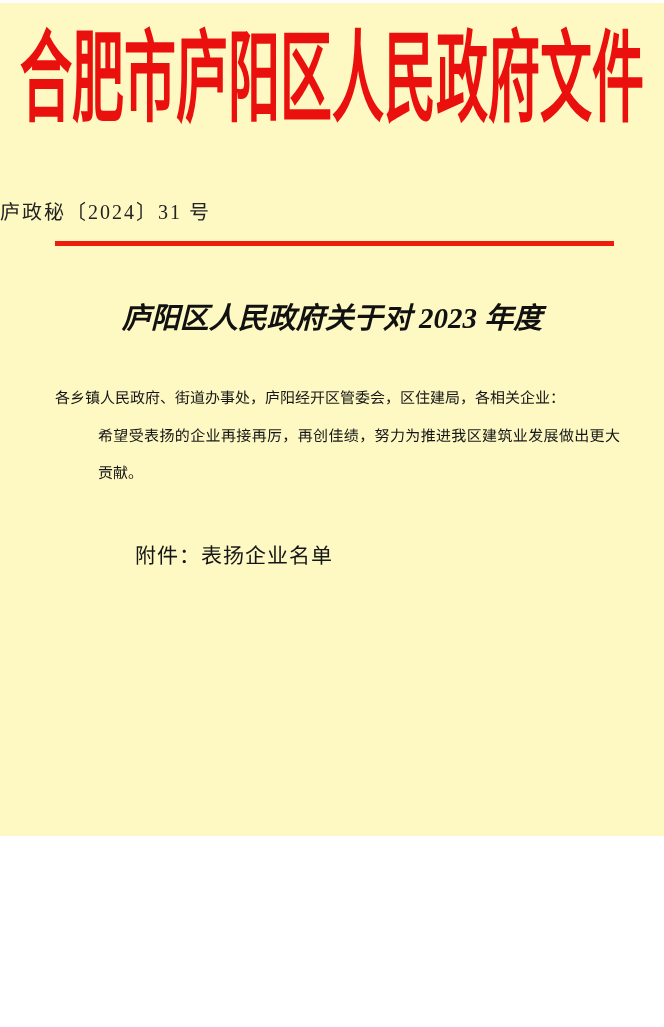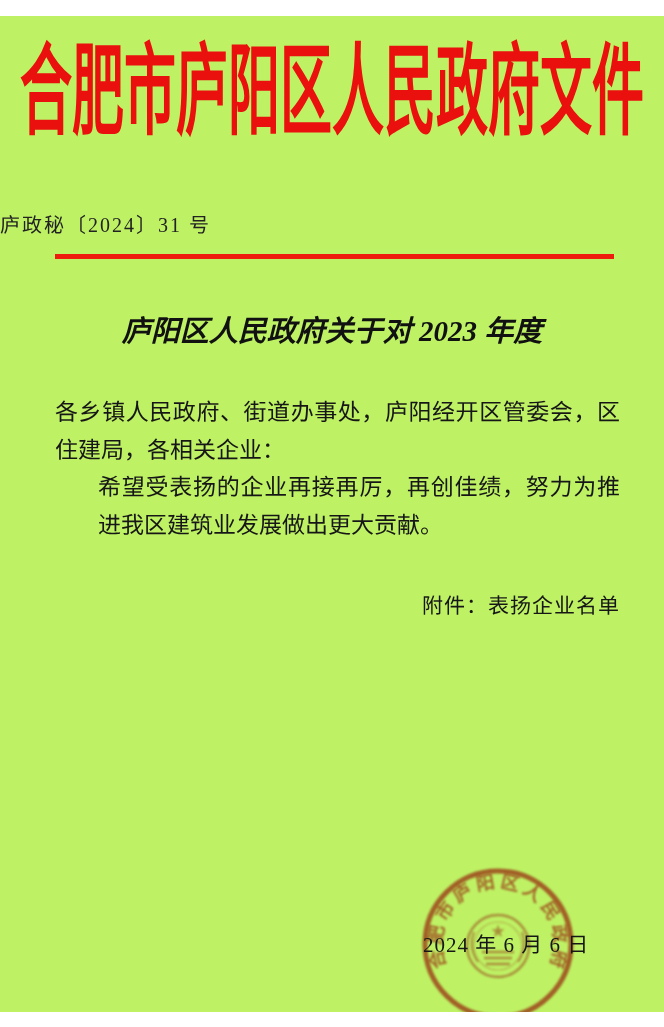--- a/index.html
+++ b/index.html
@@ -3,23 +3,23 @@
 <meta charset="utf-8">
 <style>
   html, body {
     margin: 0;
     padding: 0;
     background: #ffffff;
   }
   .page {
     position: relative;
     width: 664px;
-    height: 996px;
-    margin: 16px auto;
-    background: #bef264;
+    height: 833px;
+    margin: 3px auto;
+    background: #fef9c3;
     overflow: hidden;
     font-family: "Liberation Serif", "DejaVu Serif", serif;
     color: #1a1a1a;
   }
 
   
   .letterhead {
     margin-top: 22px;
     height: 110px;
     display: flex;
@@ -62,38 +62,38 @@
     font-weight: bold;
     font-size: 29px;
     line-height: 41px;
     color: #111;
     font-style: italic;
   }
 
   
   .body-text {
     margin: 42px 44px 0 55px;
-    font-size: 23px;
+    font-size: 15px;
     line-height: 37.5px;
     text-align: justify;
     color: #161616;
+    font-family: Liberation Mono, monospace;
   }
   .body-text p { margin: 0; padding: 0; }
   .para-indent { text-indent: 42px; }
   .para-block-indent { margin-left: 43px !important; }
 
   
   .attachment {
     margin: 44px 44px 0 55px;
     padding-left: 80px;
     font-size: 21px;
     line-height: 37.5px;
     letter-spacing: 1px;
     color: #161616;
-    text-align: right;
   }
 
   
   .seal {
     position: absolute;
     left: 420px;
     top: 850px;
     width: 156px;
     height: 156px;
     mix-blend-mode: multiply;

